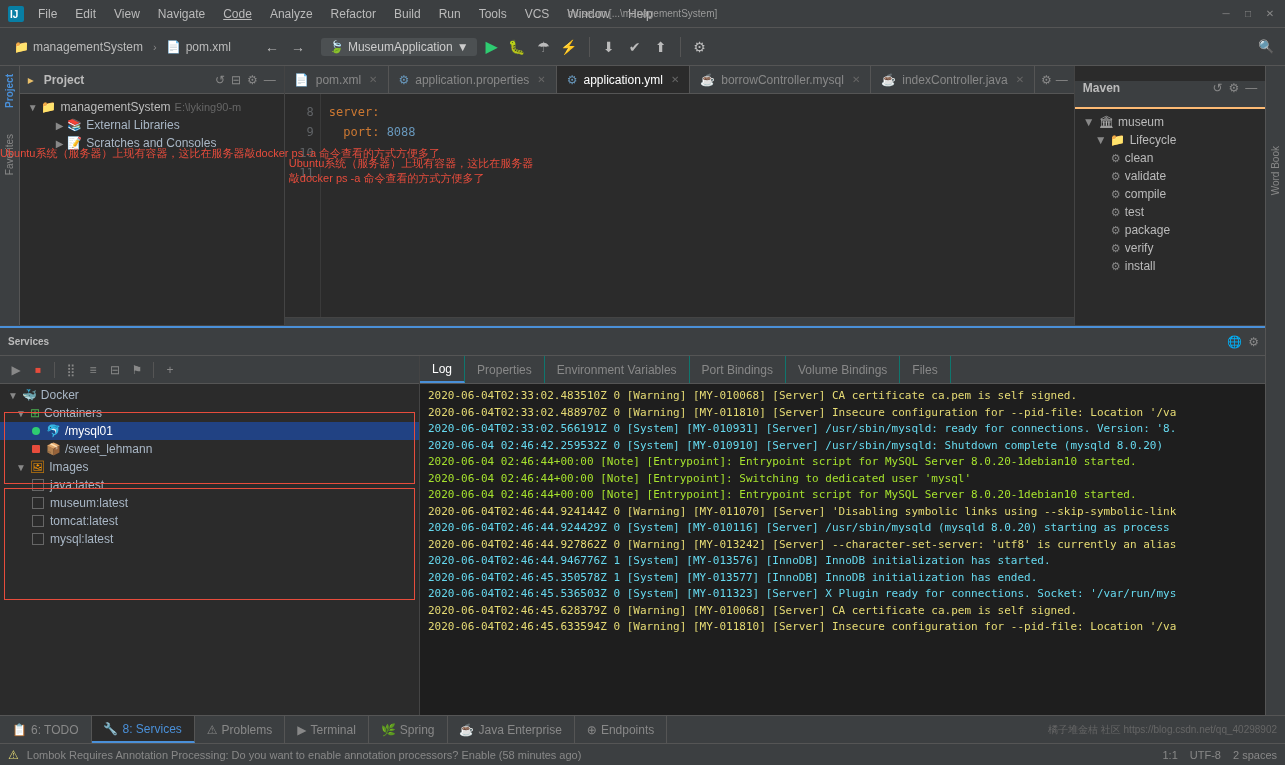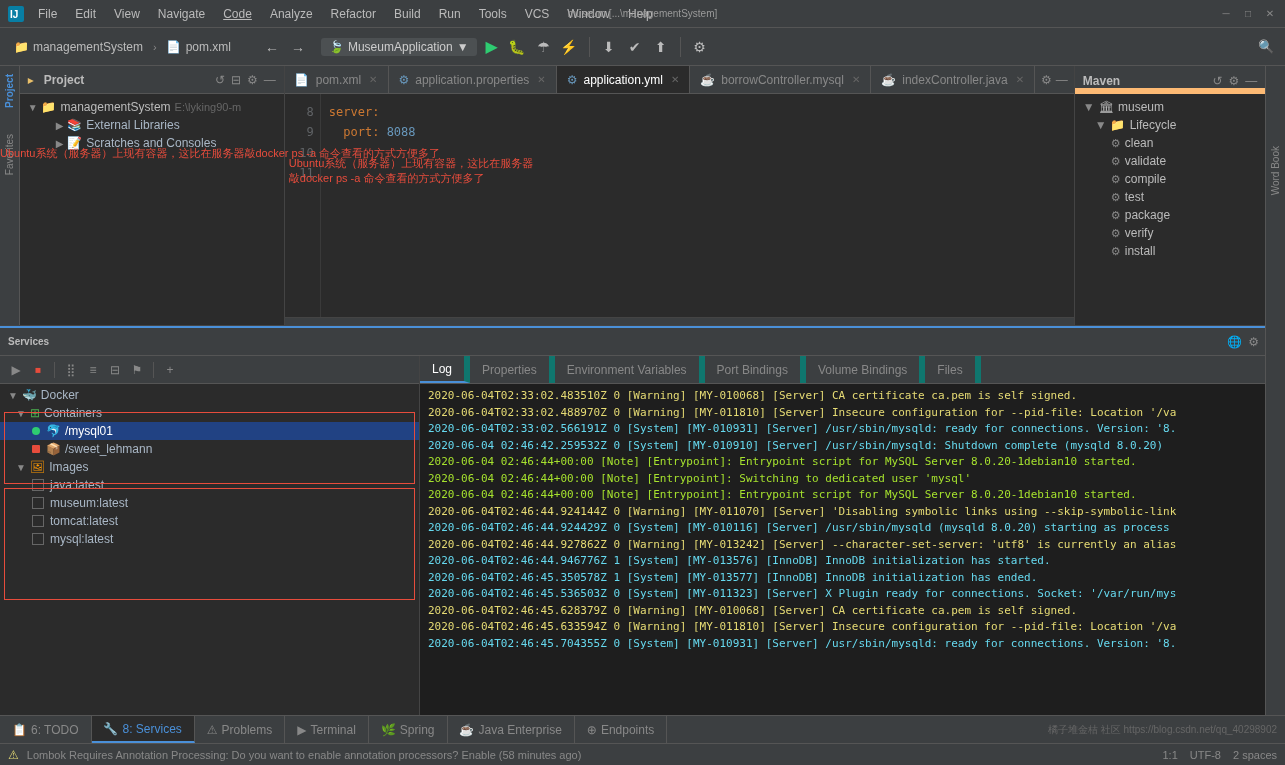--- a/index.html
+++ b/index.html
@@ -39,21 +39,21 @@
     .tab.active { background: #2b2b2b; color: #ffffff; }
     .tab .close-icon { font-size: 10px; color: #666; margin-left: 2px; }
     .maven-item { display: flex; align-items: center; padding: 2px 8px; font-size: 12px; color: #bbbbbb; cursor: pointer; }
     .maven-indent-1 { padding-left: 20px; }
     .maven-indent-2 { padding-left: 36px; }
     .gear-icon { color: #888; margin-right: 4px; font-size: 11px; }
     .svc-item { display: flex; align-items: center; padding: 2px 8px; font-size: 12px; cursor: pointer; }
     .svc-item.selected { background: #214283; color: #ffffff; }
     .svc-indent-1 { padding-left: 16px; }
     .svc-indent-2 { padding-left: 32px; }
-    .log-tab { padding: 0 12px; font-size: 12px; color: #888; cursor: pointer; display: flex; align-items: center; border-right: 6px solid #0f766e; }
+    .log-tab { padding: 0 12px; font-size: 12px; color: #888; cursor: pointer; display: flex; align-items: center; border-right: 1px solid #0f766e; }
     .log-tab.active { color: #ffffff; border-bottom: 2px solid #4a90d9; }
     .log-line { color: #a9b7c6; word-break: break-all; }
     .log-warning { color: #e6db74; }
     .log-system { color: #66d9ef; }
     .log-note { color: #a6e22e; }
     .svc-toolbar-btn { width: 20px; height: 20px; display: flex; align-items: center; justify-content: center; cursor: pointer; color: #888; font-size: 12px; border-radius: 2px; }
 
     
     #statusbar { height: 22px; background: #3c3f41; display: flex; align-items: center; padding: 0 8px; gap: 12px; border-top: 1px solid #555; position: absolute; bottom: 0; left: 0; right: 0; }
 
@@ -230,21 +230,21 @@
         <div style="position:absolute;top:0;left:0;right:0;bottom:0;pointer-events:none;">
 
           <div style="position:absolute;top:60px;left:0;color:#e74c3c;font-size:11px;width:260px;padding:2px 4px;z-index:10;">Ubuntu系统（服务器）上现有容器，这比在服务器敲docker ps -a 命令查看的方式方便多了</div>
         </div>
       </div>
 
       <div style="height:8px;background:#3c3f41;border-top:1px solid #444;"></div>
     </div>
 
     <div style="width:195px;background:#2b2b2b;border-left:1px solid #444;display:flex;flex-direction:column;overflow:hidden;">
-      <div style="height:28px;background:#3c3f41;display:flex;align-items:flex-end;padding:0 8px;border-bottom:6px solid #fdba74;">
+      <div style="height:28px;background:#3c3f41;display:flex;align-items:flex-start;padding:0 8px;border-bottom:2px solid #fdba74;margin-top:15px;">
         <span style="font-size:12px;color:#bbbbbb;font-weight:bold;">Maven</span>
         <div style="margin-left:auto;display:flex;gap:6px;">
           <span style="color:#888;cursor:pointer;">↺</span>
           <span style="color:#888;cursor:pointer;">⚙</span>
           <span style="color:#888;cursor:pointer;">—</span>
         </div>
       </div>
       <div style="flex:1;overflow-y:auto;padding:4px 0;">
         <div class="maven-item">
           <span style="color:#888;margin-right:4px;">▼</span>
@@ -404,21 +404,20 @@
           <div class="log-line log-note">2020-06-04 02:46:44+00:00 [Note] [Entrypoint]: Switching to dedicated user 'mysql'</div>
           <div class="log-line log-note">2020-06-04 02:46:44+00:00 [Note] [Entrypoint]: Entrypoint script for MySQL Server 8.0.20-1debian10 started.</div>
           <div class="log-line log-warning">2020-06-04T02:46:44.924144Z 0 [Warning] [MY-011070] [Server] 'Disabling symbolic links using --skip-symbolic-link</div>
           <div class="log-line log-system">2020-06-04T02:46:44.924429Z 0 [System] [MY-010116] [Server] /usr/sbin/mysqld (mysqld 8.0.20) starting as process</div>
           <div class="log-line log-warning">2020-06-04T02:46:44.927862Z 0 [Warning] [MY-013242] [Server] --character-set-server: 'utf8' is currently an alias</div>
           <div class="log-line log-system">2020-06-04T02:46:44.946776Z 1 [System] [MY-013576] [InnoDB] InnoDB initialization has started.</div>
           <div class="log-line log-system">2020-06-04T02:46:45.350578Z 1 [System] [MY-013577] [InnoDB] InnoDB initialization has ended.</div>
           <div class="log-line log-system">2020-06-04T02:46:45.536503Z 0 [System] [MY-011323] [Server] X Plugin ready for connections. Socket: '/var/run/mys</div>
           <div class="log-line log-warning">2020-06-04T02:46:45.628379Z 0 [Warning] [MY-010068] [Server] CA certificate ca.pem is self signed.</div>
           <div class="log-line log-warning">2020-06-04T02:46:45.633594Z 0 [Warning] [MY-011810] [Server] Insecure configuration for --pid-file: Location '/va</div>
-          <div class="log-line log-system">2020-06-04T02:46:45.704355Z 0 [System] [MY-010931] [Server] /usr/sbin/mysqld: ready for connections. Version: '8.</div>
         </div>
 
         <div style="height:8px;background:#3c3f41;border-top:1px solid #444;">
           <div style="width:60px;height:6px;background:#5a5a5a;border-radius:3px;margin:1px 0 0 200px;"></div>
         </div>
       </div>
 
       <div style="width:20px;background:#3c3f41;border-left:1px solid #555;display:flex;flex-direction:column;align-items:center;padding-top:4px;gap:4px;">
         <span style="color:#888;cursor:pointer;font-size:12px;">⤓</span>
         <span style="color:#888;cursor:pointer;font-size:12px;">—</span>

